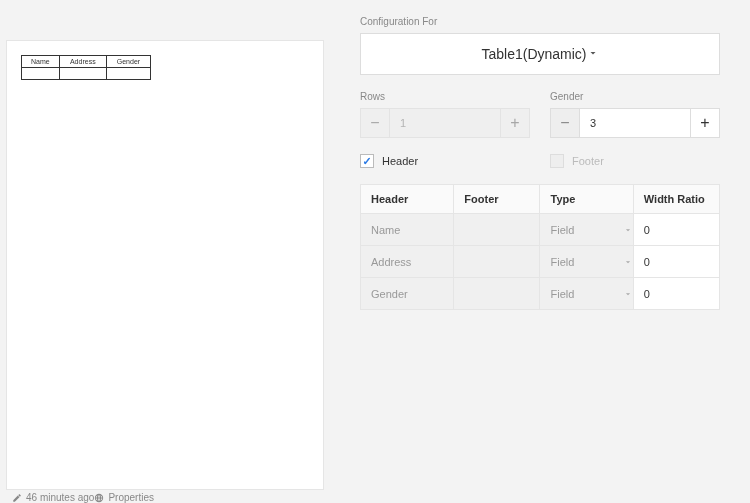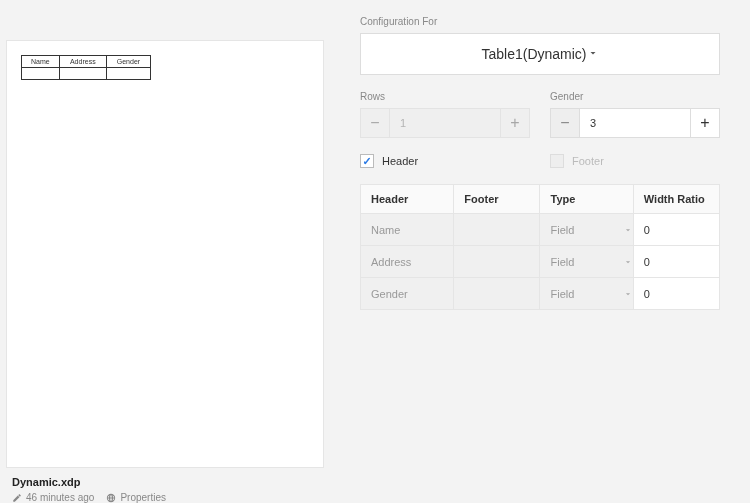--- a/index.html
+++ b/index.html
@@ -41,21 +41,20 @@
   }
   .preview-table th { text-align: center; }
   .file-bar {
     padding: 8px 6px 2px 6px;
   }
   .file-name { font-weight: 600; font-size: 11px; color: #222; }
   .file-meta {
     padding: 2px 6px 0 6px;
     display: flex;
     align-items: center;
-    gap: 12px;
     color: #888;
     font-size: 10px;
   }
   .edit-icon, .globe-icon { display: inline-flex; align-items: center; gap: 4px; }
   .edit-icon svg, .globe-icon svg { width: 10px; height: 10px; fill: #888; }
 
   .right-panel {
     flex: 1;
     background: #f3f3f3;
     display: flex;
@@ -241,23 +240,20 @@
           <th>Address</th>
           <th>Gender</th>
         </tr>
         <tr>
           <td></td>
           <td></td>
           <td></td>
         </tr>
       </tbody>
         </table>
-    </div>
-    <div class="file-bar">
-      <div class="file-name">Dynamic.xdp</div>
     </div>
     <div class="file-meta">
       <span class="edit-icon">
         <svg viewBox="0 0 24 24">
             <path d="M3 17.25V21h3.75l11-11-3.75-3.75-11 11zM20.71 7.04a1 1 0 0 0 0-1.41l-2.34-2.34a1 1 0 0 0-1.41 0l-1.83 1.83 3.75 3.75 1.83-1.83z"></path>
           </svg>
         <span>46 minutes ago</span>
       </span>
       <span class="globe-icon">
         <svg viewBox="0 0 24 24">

